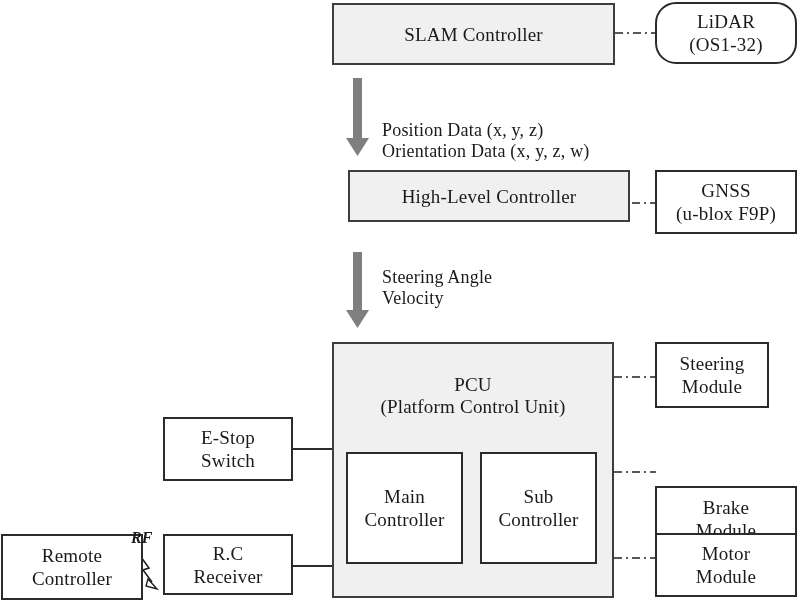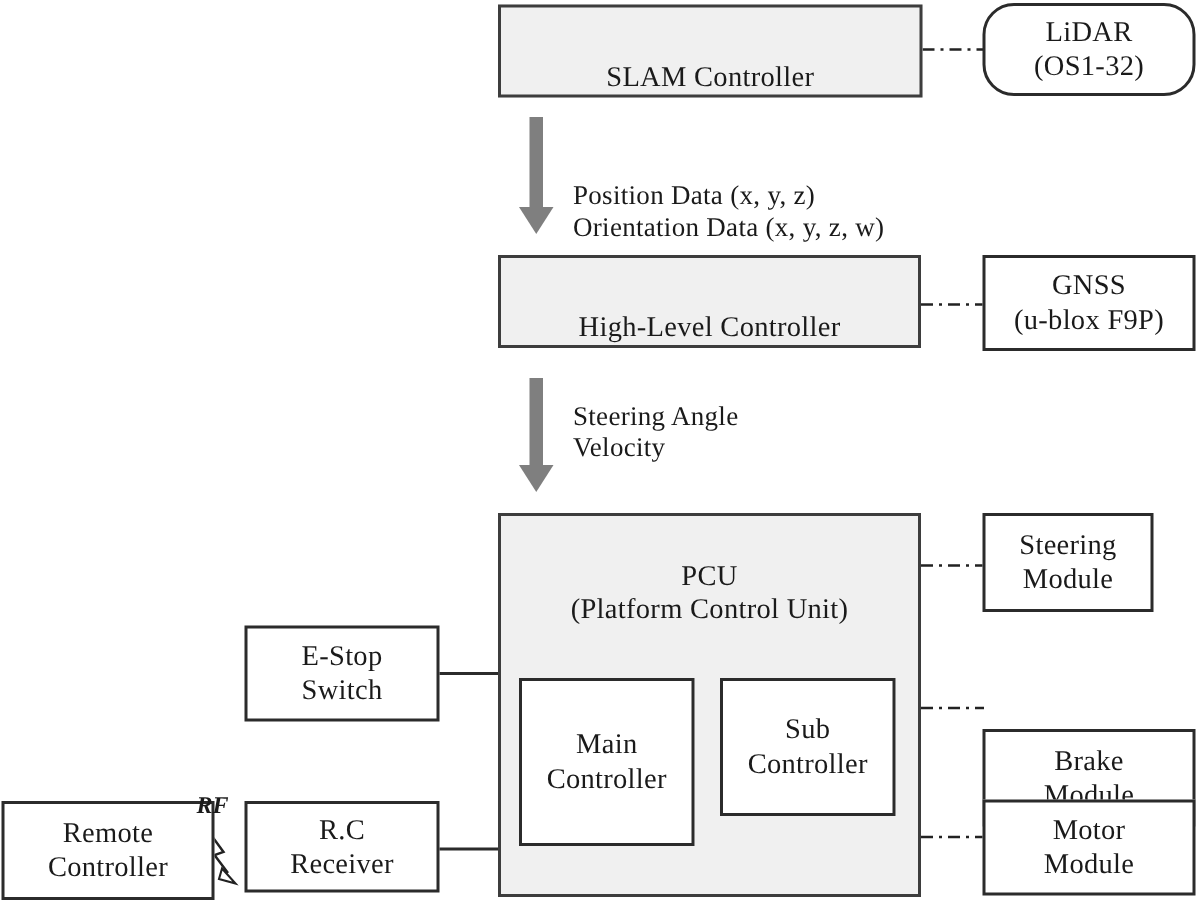--- a/index.html
+++ b/index.html
@@ -25,21 +25,20 @@
     text-align: center;
     font-size: 19px;
     line-height: 23px;
     letter-spacing: 0.2px;
     box-sizing: border-box;
     z-index: 2;
   }
   .box.gray {
     background: #f0f0f0;
     border: 2px solid #3d3d3d;
-    justify-content: flex-end;
   }
   .box.white {
     background: #ffffff;
     border: 2px solid #2b2b2b;
   }
   .pcu-label {
     position: absolute;
     top: 30px;
     left: 0;
     width: 100%;
@@ -111,21 +110,21 @@
   <div class="box white" style="left:655px; top:2px; width:142px; height:62px;border-radius:21px;">
     <span>LiDAR</span>
     <span>(OS1-32)</span>
   </div>
 
   <div class="arrow-label" style="left:382px; top:95px;margin-top:25px;">
     <div>Position Data (x, y, z)</div>
     <div>Orientation Data (x, y, z, w)</div>
   </div>
 
-  <div class="box gray" style="left:332px; top:170px; width:282px; height:62px;">
+  <div class="box gray" style="left:348px; top:170px; width:282px; height:52px;">
     <span>High-Level Controller</span>
   </div>
 
   <div class="box white" style="left:655px; top:170px; width:142px; height:64px;">
     <span>GNSS</span>
     <span>(u-blox F9P)</span>
   </div>
 
   <div class="arrow-label" style="left:382px; top:267px;">
     <div>Steering Angle</div>
@@ -134,21 +133,21 @@
 
   <div class="box gray" style="left:332px; top:342px; width:282px; height:256px; justify-content:flex-start;padding-left:40px;">
     <div class="pcu-label">
       <div>PCU</div>
       <div>(Platform Control Unit)</div>
     </div>
     <div class="box white" style="left:12px; top:108px; width:117px; height:112px;">
       <span>Main</span>
       <span>Controller</span>
     </div>
-    <div class="box white" style="left:146px; top:108px; width:117px; height:92px;">
+    <div class="box white" style="left:146px; top:108px; width:117px; height:112px;">
       <span>Sub</span>
       <span>Controller</span>
     </div>
   </div>
 
   <div class="box white" style="left:655px; top:342px; width:114px; height:66px;">
     <span>Steering</span>
     <span>Module</span>
   </div>
 

